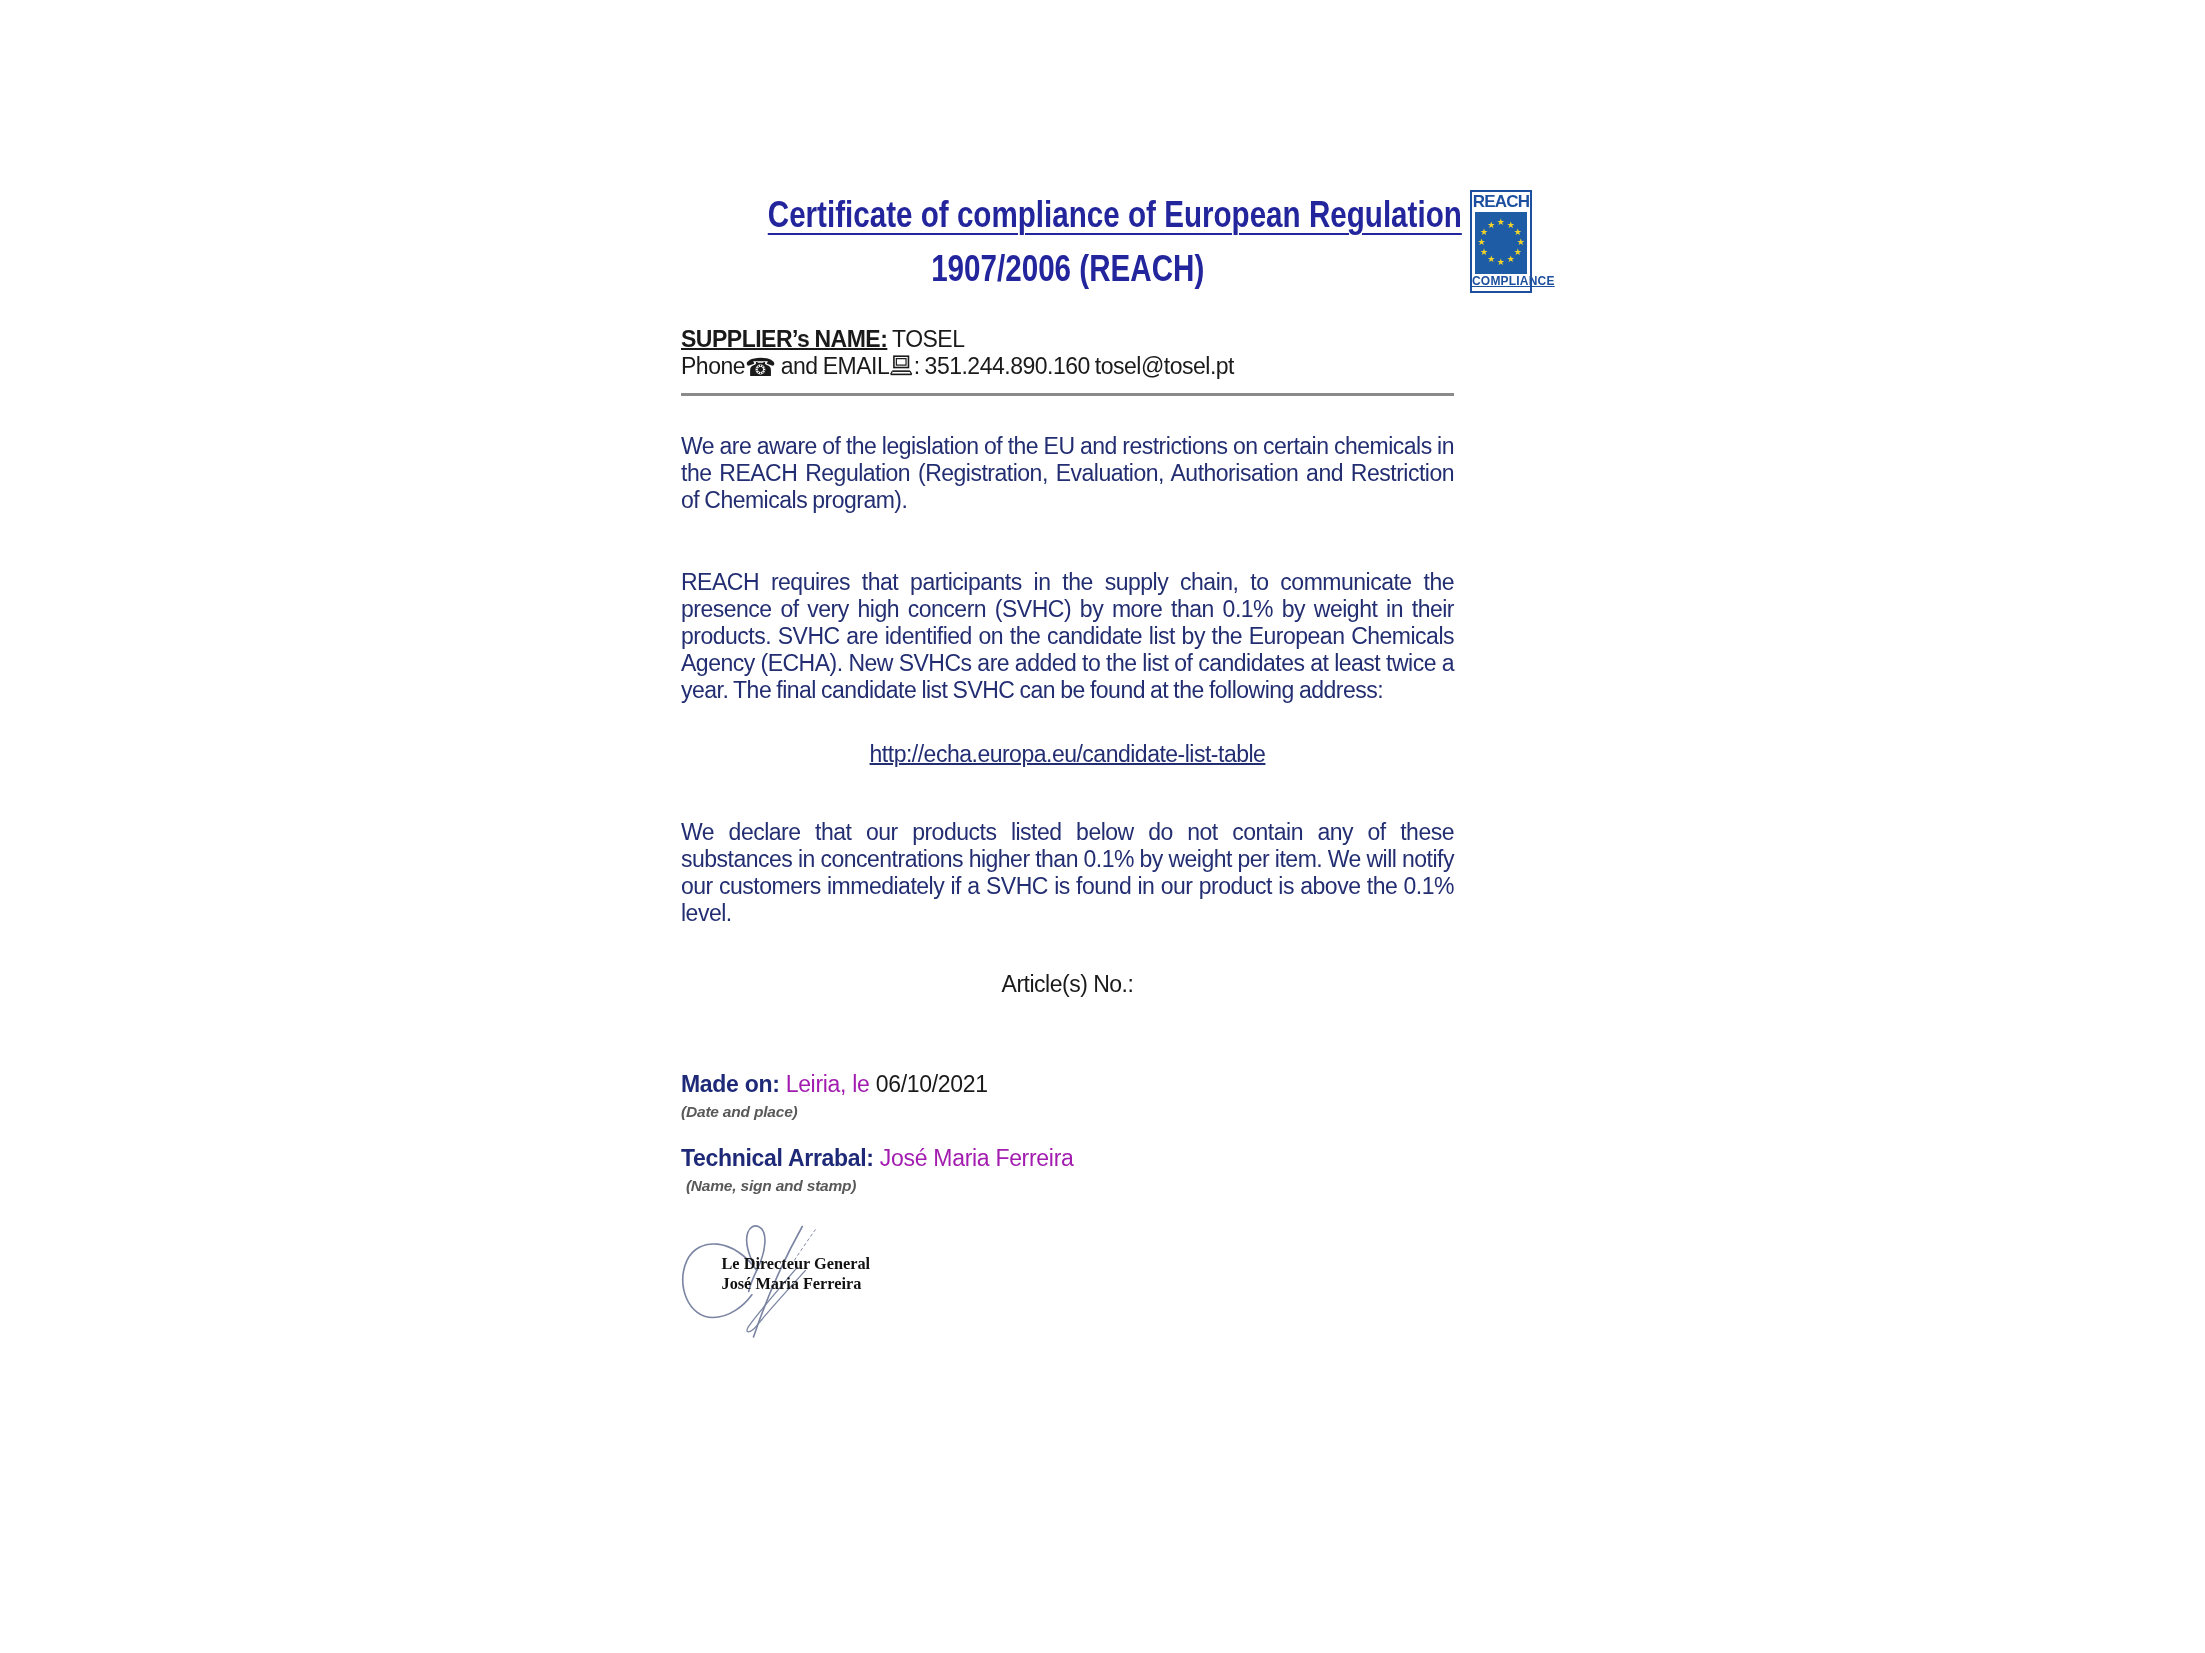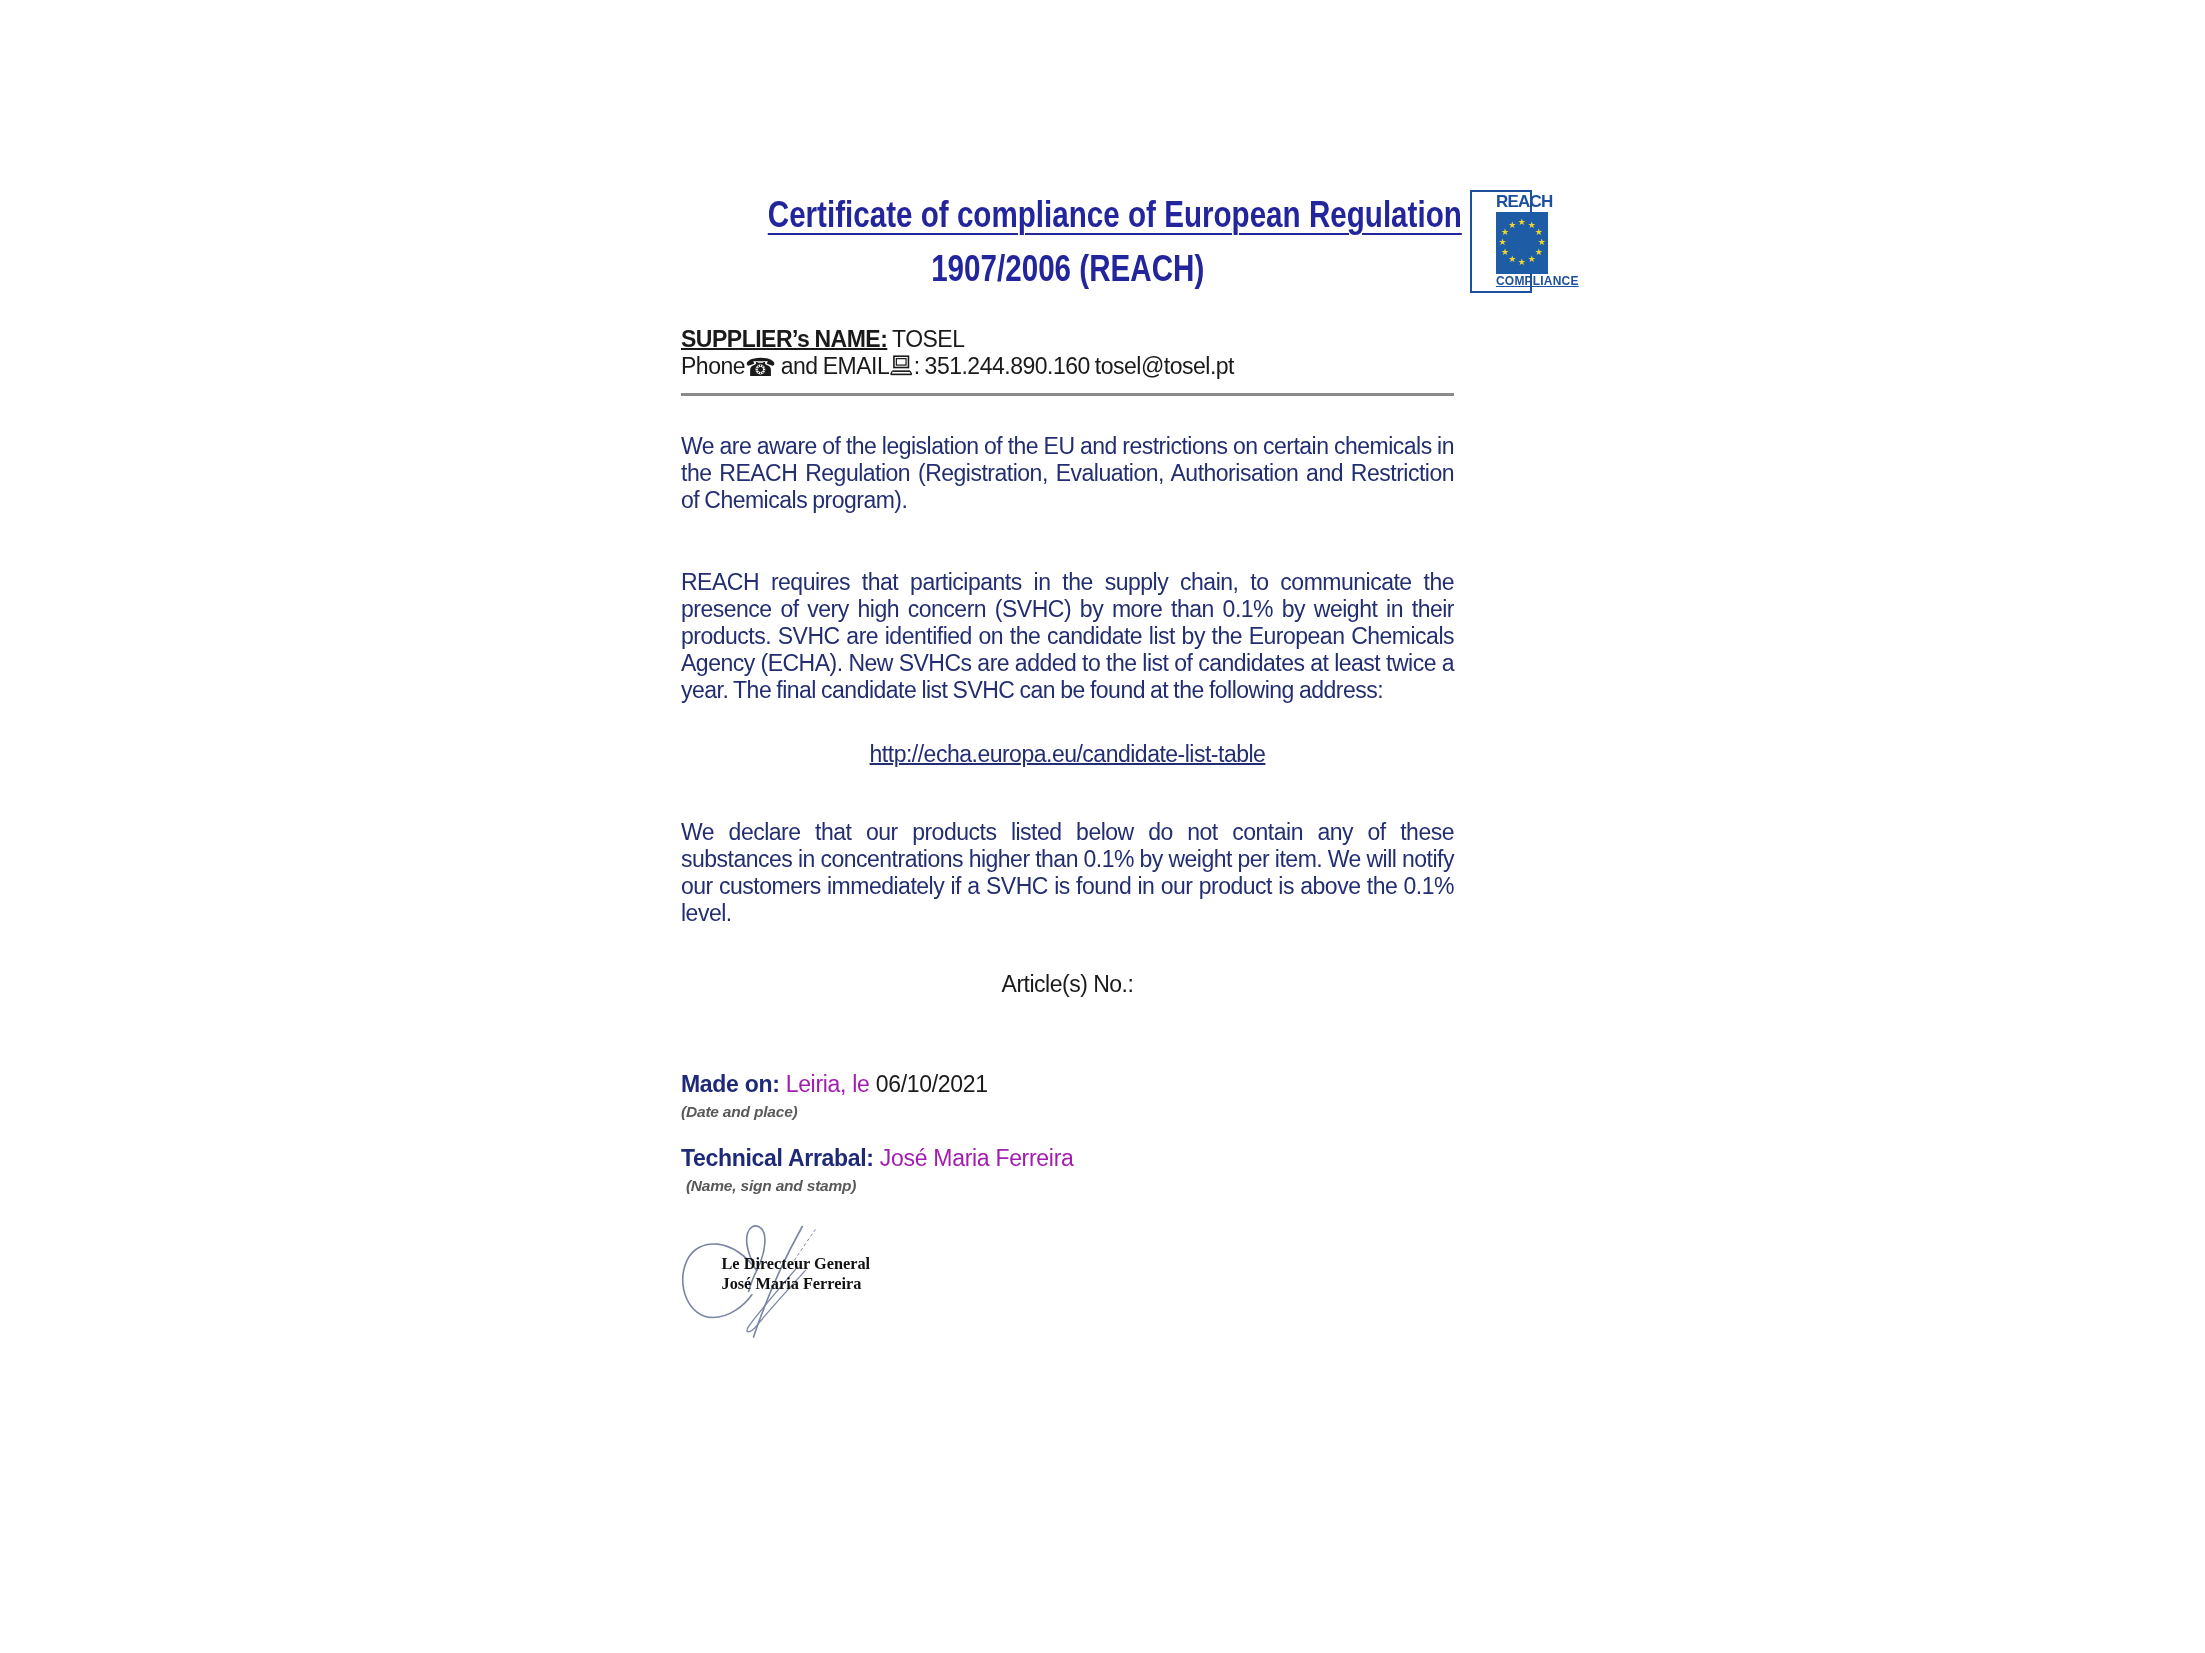--- a/index.html
+++ b/index.html
@@ -129,21 +129,20 @@
   .reach-logo {
     position: absolute;
     left: 1470px;
     top: 190px;
     width: 62px;
     height: 103px;
     box-sizing: border-box;
     border: 2.4px solid #1c4f9e;
     background: #ffffff;
     text-align: center;
-    padding-left: 24px;
   }
   .reach-logo .logo-top {
     font-size: 17px;
     font-weight: bold;
     color: #1c4f9e;
     letter-spacing: -0.8px;
     line-height: 19.6px;
   }
   .eu-panel {
     position: relative;

